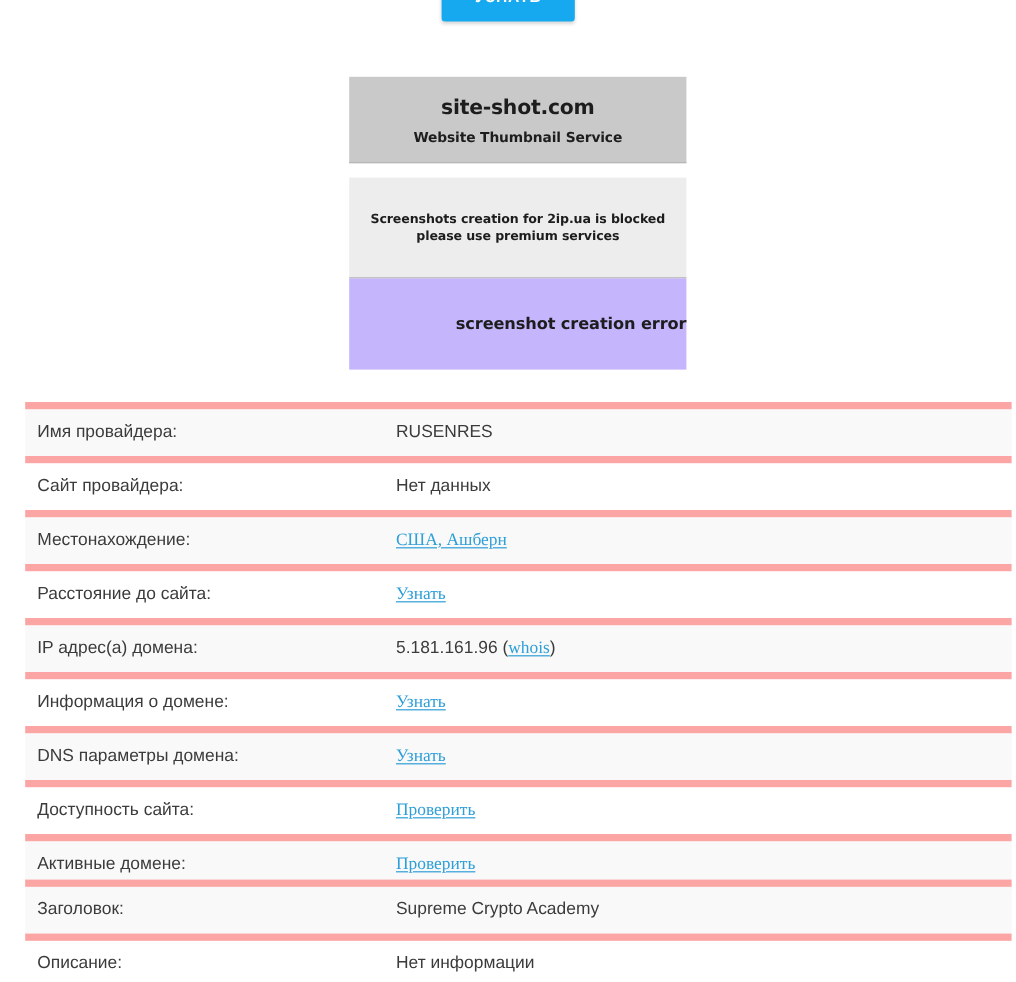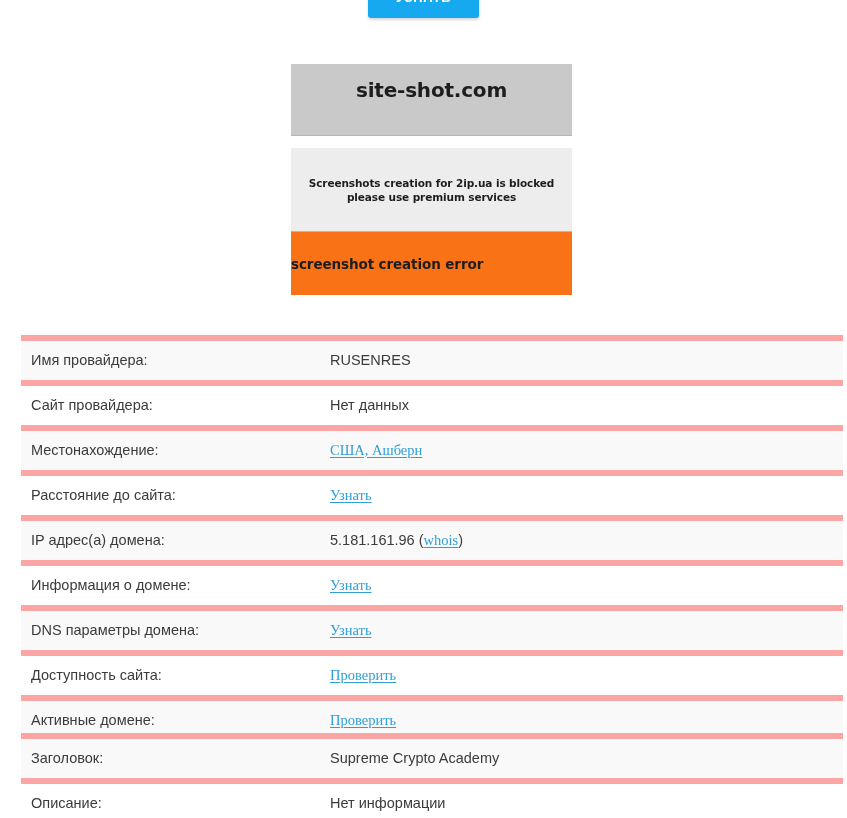--- a/index.html
+++ b/index.html
@@ -51,21 +51,21 @@
   }
   .thumb-head {
     height: 72px;
     background: #c9c9c9;
     border-bottom: 1px solid #b6b6b6;
     box-sizing: border-box;
     text-align: center;
     padding-top: 15px;
   }
   .thumb-title {
-    font-size: 20px;
+    font-size: 17px;
     font-weight: bold;
     color: #1d1d1d;
     letter-spacing: -0.2px;
     line-height: 22px;
   }
   .thumb-sub {
     font-size: 11.5px;
     font-weight: bold;
     color: #1d1d1d;
     margin-top: 6px;
@@ -84,26 +84,26 @@
     margin-top: 12px;
   }
   .thumb-body-text {
     font-size: 10.5px;
     font-weight: bold;
     color: #1d1d1d;
     line-height: 14px;
     letter-spacing: -0.1px;
   }
   .thumb-foot {
-    height: 63px;
-    background: #f97316;
+    height: 76px;
+    background: #c4b5fd;
     box-sizing: border-box;
     display: flex;
     align-items: center;
-    justify-content: flex-start;
+    justify-content: flex-end;
   }
   .thumb-foot-text {
     font-size: 13.5px;
     font-weight: bold;
     color: #1d1d1d;
     letter-spacing: -0.1px;
   }
 
   
   .info-table {
@@ -150,20 +150,21 @@
 </head>
 <body>
 
 <div class="btn-wrap">
   <button class="btn-primary">УЗНАТЬ</button>
 </div>
 
 <div class="thumb">
   <div class="thumb-head">
     <div class="thumb-title">site-shot.com</div>
+    <div class="thumb-sub">Website Thumbnail Service</div>
   </div>
   <div class="thumb-body">
     <div class="thumb-body-text">Screenshots creation for 2ip.ua is blocked<br>please use premium services</div>
   </div>
   <div class="thumb-foot">
     <div class="thumb-foot-text">screenshot creation error</div>
   </div>
 </div>
 
 <table class="info-table" id="table-main">

